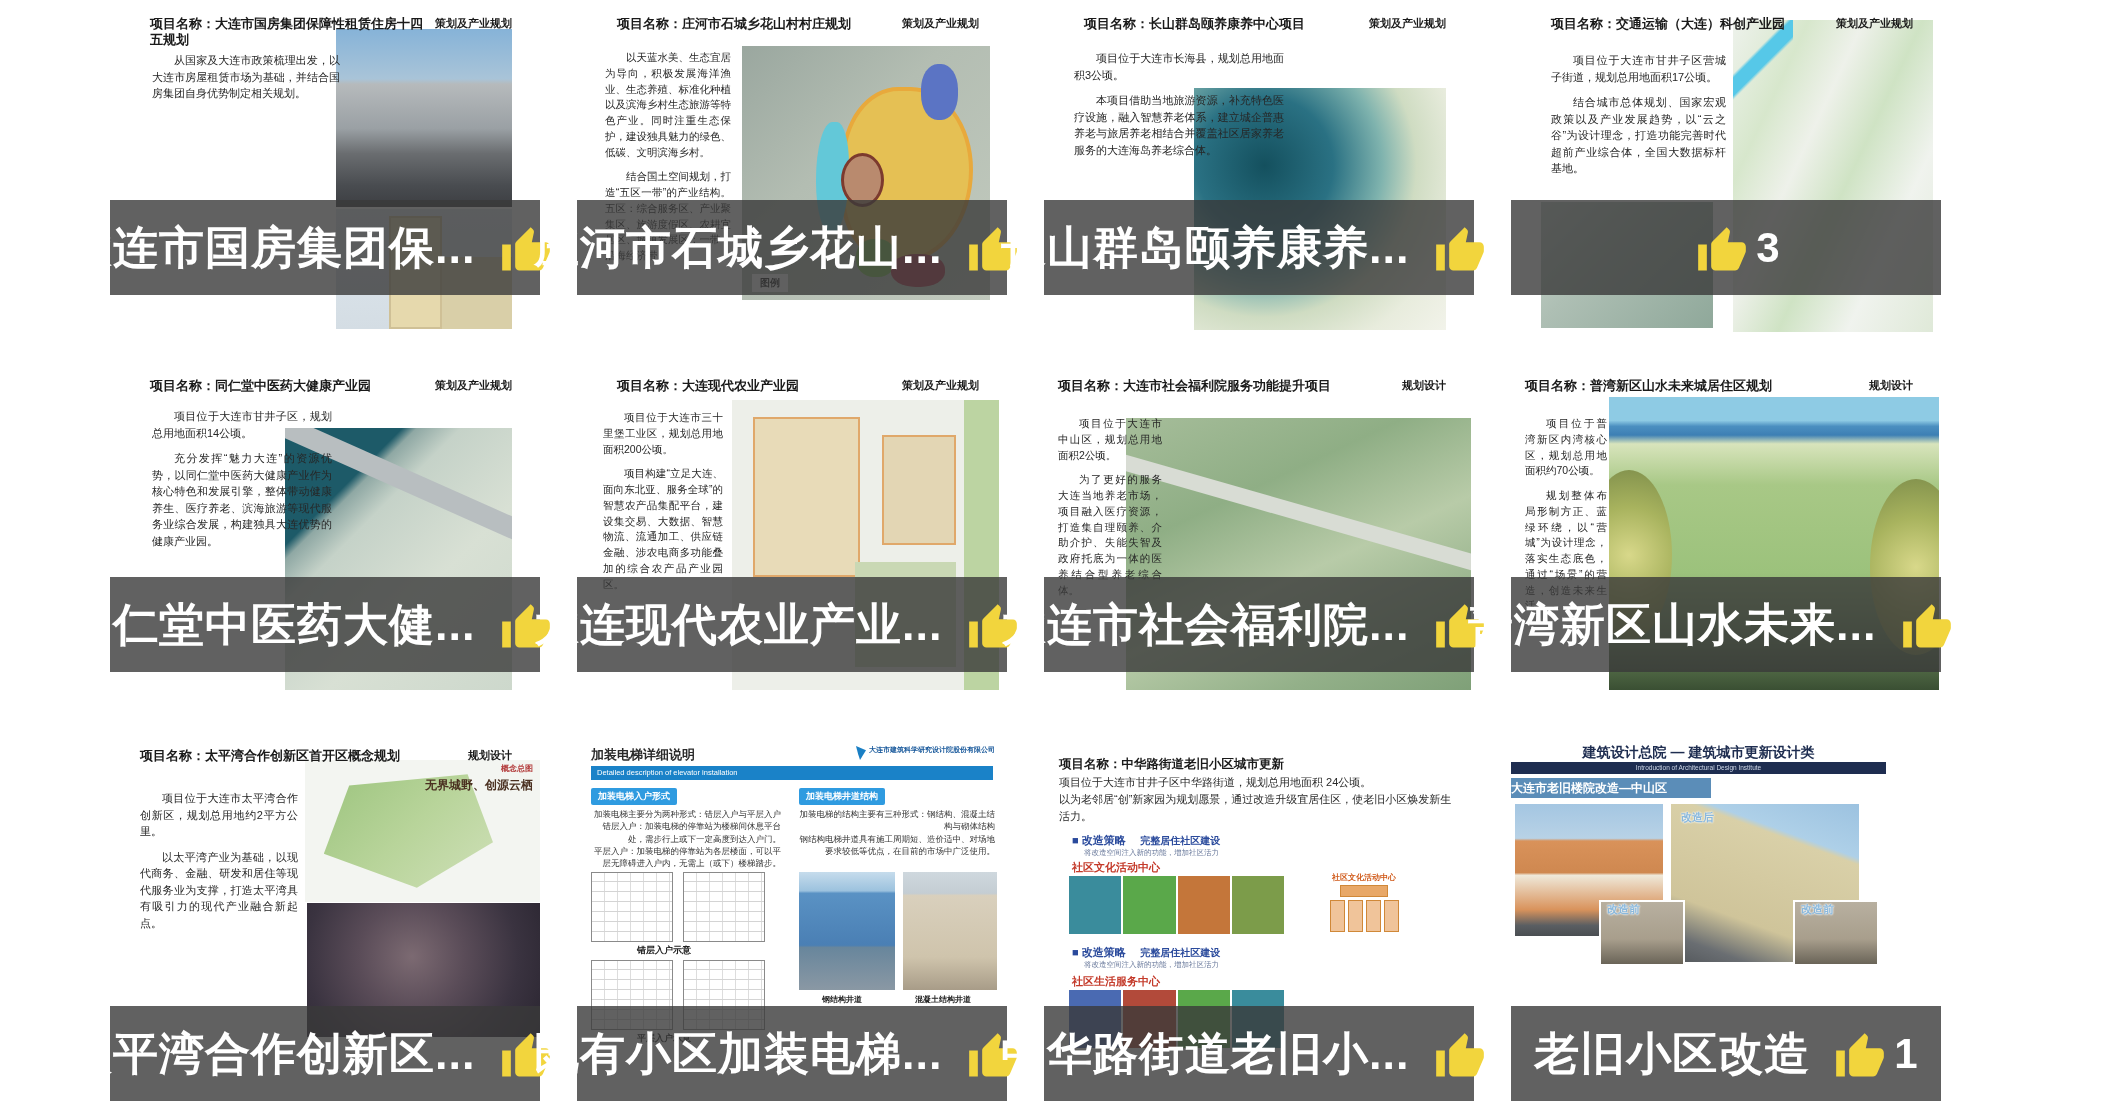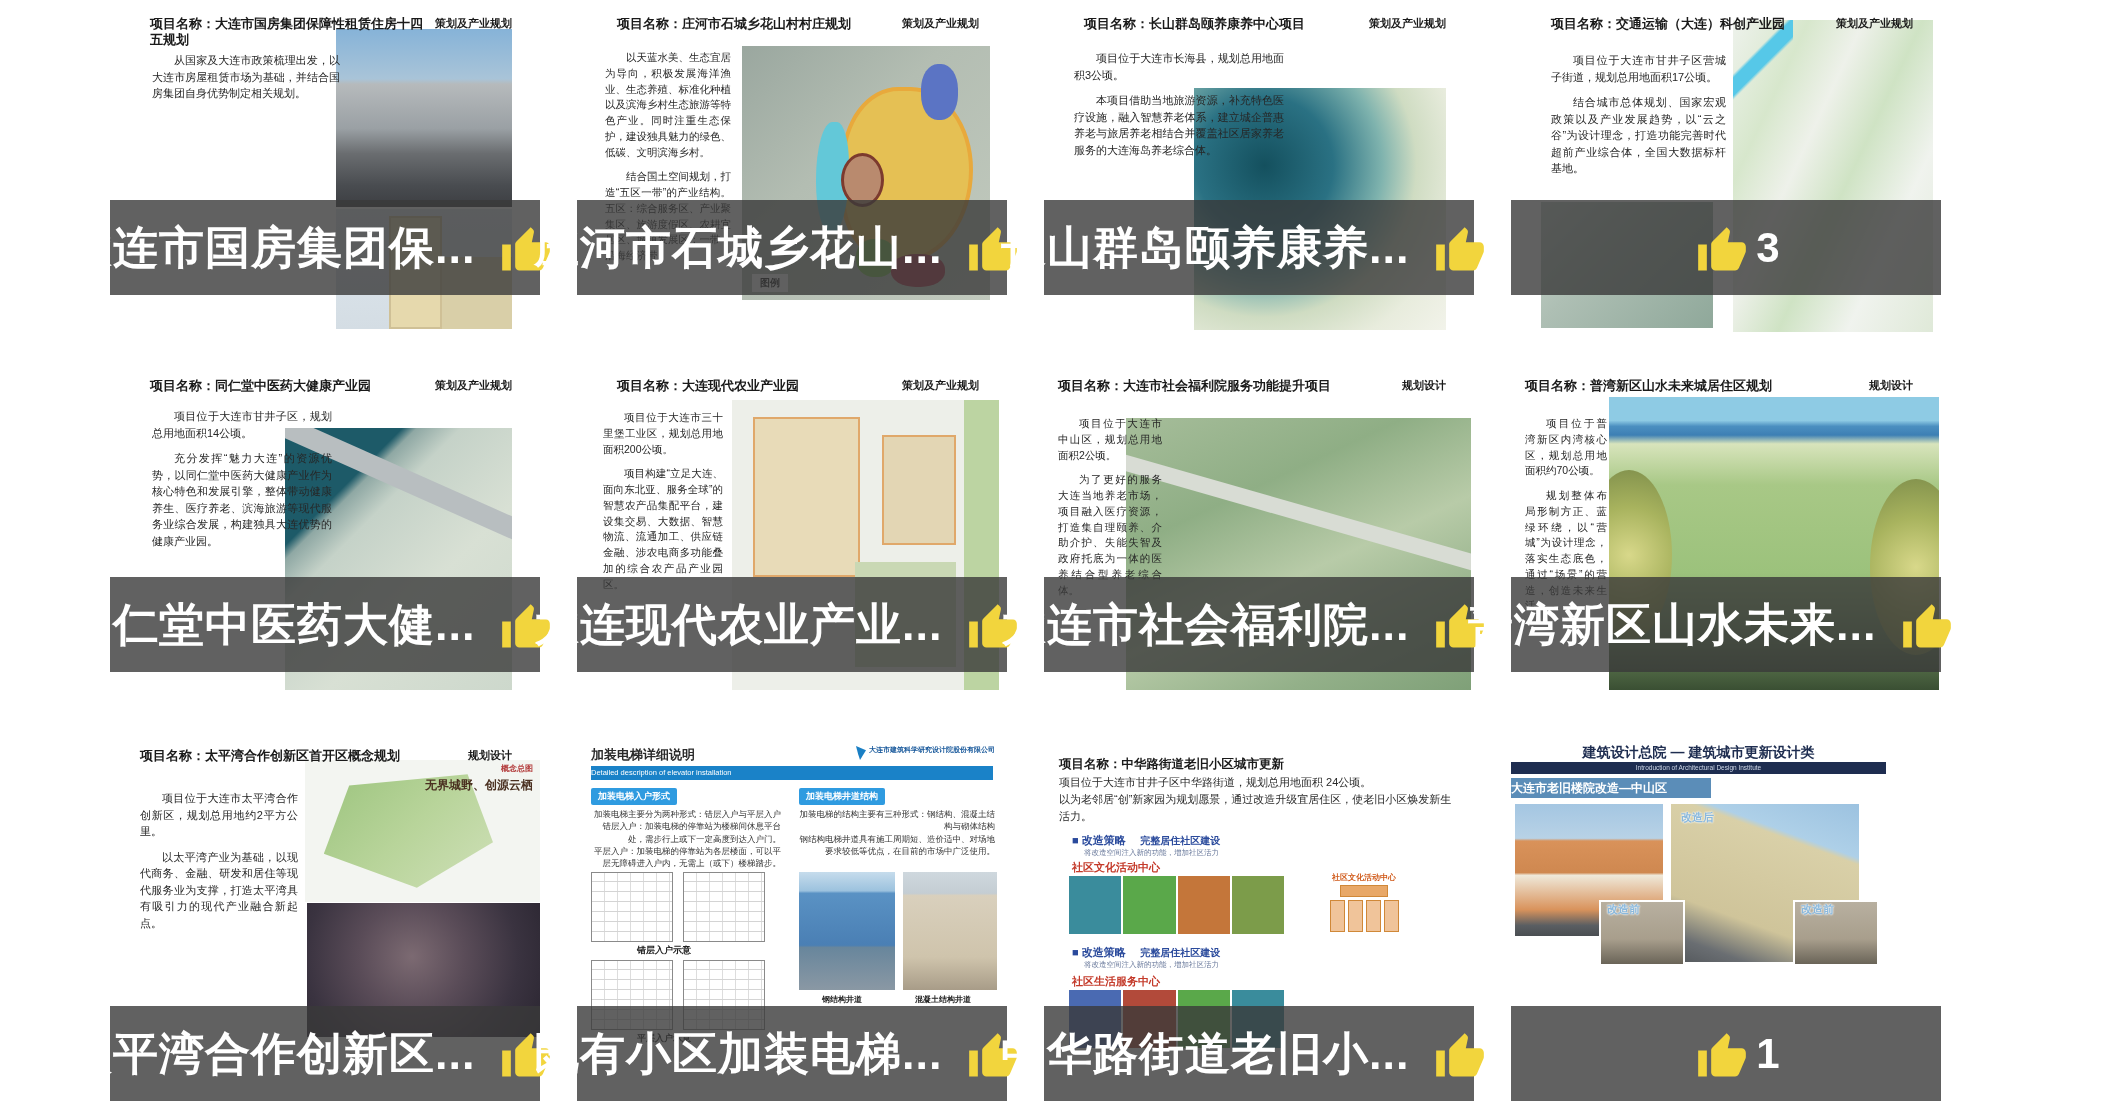--- a/index.html
+++ b/index.html
@@ -63,21 +63,21 @@
   .ph-tpmap{background:#f3f5f1;}
   .wedge{position:absolute;left:8%;top:10%;width:72%;height:80%;background:linear-gradient(135deg,#9cc47e 0%,#b8d49a 50%,#cfe0b8 100%);clip-path:polygon(15% 10%,85% 0%,100% 60%,55% 100%,0% 70%);}
   .callig{position:absolute;right:3%;top:12%;font-size:12px;font-weight:bold;color:#4a3020;font-family:"Liberation Serif","DejaVu Serif",serif;z-index:2;}
   .maptag{position:absolute;right:3%;top:2%;font-size:8px;color:#b23a3a;font-weight:bold;z-index:2;}
   .ph-night{background:radial-gradient(circle at 45% 40%,#7c6a72 0%,#5a4c58 35%,#3a3340 70%,#2a2530 100%);}
   
   .elev-head{position:absolute;top:4px;left:14px;font-size:13px;font-weight:bold;color:#2a2a2a;z-index:2;}
   .elev-logo{position:absolute;top:4px;right:12px;display:flex;align-items:flex-start;z-index:2;}
   .logo-swoosh{width:10px;height:14px;background:#1a7fc4;clip-path:polygon(0 0,100% 30%,40% 100%,20% 55%);margin-right:3px;}
   .elev-company{font-size:7px;font-weight:bold;color:#1a5a9c;line-height:1.2;}
-  .elev-bar{position:absolute;top:24px;left:14px;right:14px;height:14px;background:#1a82c8;color:#fff;font-size:7.5px;line-height:14px;z-index:2;}
+  .elev-bar{position:absolute;top:24px;left:14px;right:14px;height:14px;background:#1a82c8;color:#fff;font-size:7.5px;line-height:14px;padding-left:6px;z-index:2;}
   .chip{position:absolute;background:#2f9be0;color:#fff;font-size:9px;font-weight:bold;padding:2px 7px;border-radius:2px;z-index:2;}
   .elev-text{position:absolute;font-size:8.5px;color:#333;line-height:1.45;z-index:2;text-align:right;}
   .ph-drawing{background:#fff;border:1px solid #8a8a8a;background-image:repeating-linear-gradient(0deg,transparent 0 9px,#d4d4d4 9px 10px),repeating-linear-gradient(90deg,transparent 0 12px,#dddddd 12px 13px);}
   .draw-cap{position:absolute;font-size:9px;font-weight:bold;color:#222;z-index:2;}
   .ph-elev-glass{background:linear-gradient(180deg,#c6dcec 0%,#9cc2de 16%,#5a92c4 18%,#4a7fb4 62%,#68869c 64%,#8a98a4 100%);}
   .ph-elev-concrete{background:linear-gradient(180deg,#cfd8de 0%,#c4cdd3 18%,#d9d0bd 20%,#cfc4ac 72%,#a89c88 100%);}
   .photo-cap{position:absolute;font-size:8px;font-weight:bold;color:#222;z-index:2;}
   
   .c11-title{position:absolute;top:14px;left:15px;font-size:12.5px;font-weight:bold;color:#1a1a1a;z-index:2;}
   .c11-body{position:absolute;top:32px;left:15px;width:400px;font-size:11px;color:#2a2a2a;line-height:1.55;z-index:2;}
@@ -429,19 +429,20 @@
       <div class="c12-blue">大连市老旧楼院改造—中山区</div>
       <div class="ph ph-reno1" style="left:4px;top:62px;width:148px;height:132px;"></div>
       <div class="ph ph-before" style="left:88px;top:158px;width:82px;height:62px;z-index:2;"></div>
       <div class="reno-label" style="left:96px;top:160px;">改造前</div>
       <div class="ph ph-reno2" style="left:160px;top:62px;width:188px;height:158px;"></div>
       <div class="reno-label" style="left:170px;top:68px;">改造后</div>
       <div class="ph ph-before" style="left:282px;top:158px;width:82px;height:62px;z-index:2;"></div>
       <div class="reno-label" style="left:290px;top:160px;">改造前</div>
     </div>
     <div class="banner">
+      <span class="b-title">老旧小区改造</span>
       <svg class="thumb-icon" viewBox="0 0 24 24">
           <path fill="#F2D53D" d="M1 21h4V9H1v12zM23 10c0-1.1-.9-2-2-2h-6.31l.95-4.57.03-.32c0-.41-.17-.79-.44-1.06L14.17 1 7.59 7.59C7.22 7.95 7 8.45 7 9v10c0 1.1.9 2 2 2h9c.83 0 1.54-.5 1.84-1.22l3.02-7.05c.09-.23.14-.47.14-.73v-2z"></path>
         </svg>
       <span class="b-likes">1</span>
     </div>
   </div>
 </div>
 
 </body></html>

